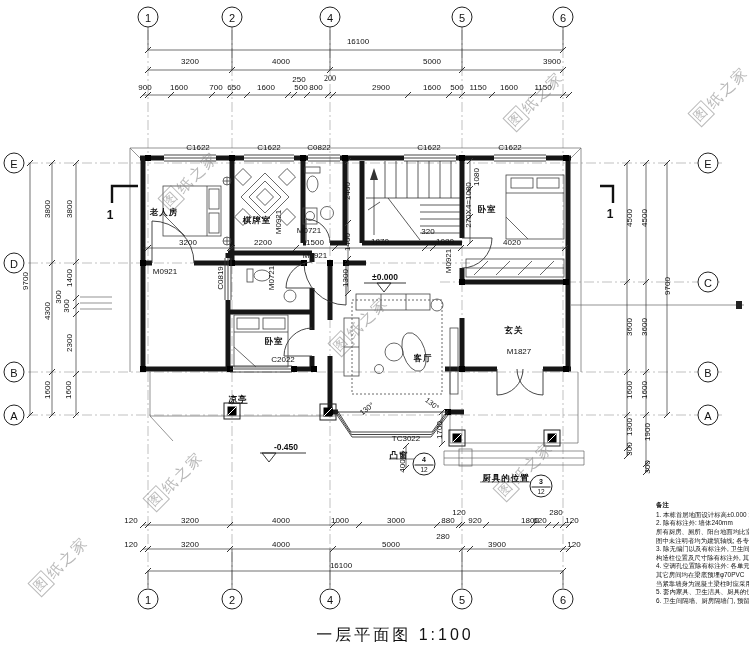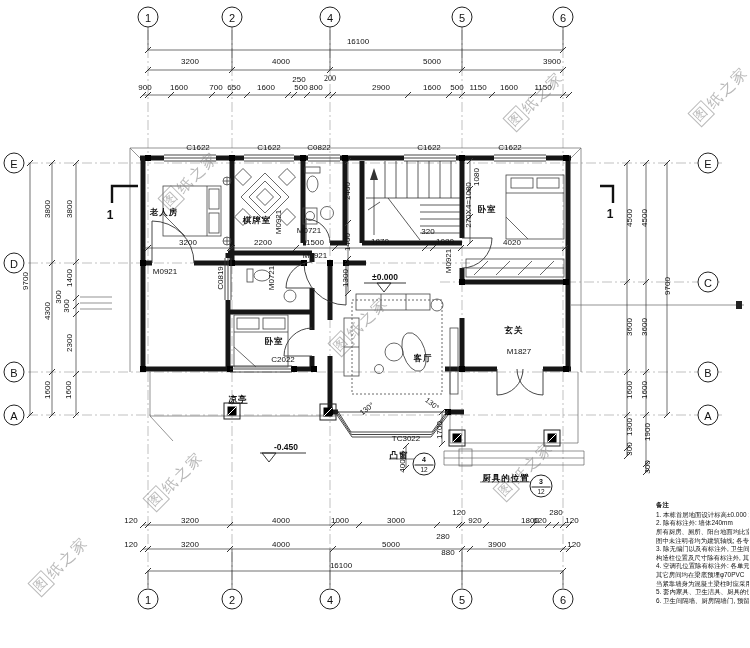--- a/index.html
+++ b/index.html
@@ -386,21 +386,21 @@
       <span class="lab rot" style="left: 645px; top: 390px; transform: translate(-50%, -50%) rotate(-90deg);">1600</span>
       <span class="lab rot" style="left: 630px; top: 427px; transform: translate(-50%, -50%) rotate(-90deg);">1300</span>
       <span class="lab rot" style="left: 630px; top: 449px; transform: translate(-50%, -50%) rotate(-90deg);">300</span>
       <span class="lab rot" style="left: 648px; top: 432px; transform: translate(-50%, -50%) rotate(-90deg);">1900</span>
       <span class="lab rot" style="left: 648px; top: 467px; transform: translate(-50%, -50%) rotate(-90deg);">300</span>
       <span class="lab " style="left: 131px; top: 521px;">120</span>
       <span class="lab " style="left: 190px; top: 521px;">3200</span>
       <span class="lab " style="left: 281px; top: 521px;">4000</span>
       <span class="lab " style="left: 340px; top: 521px;">1000</span>
       <span class="lab " style="left: 396px; top: 521px;">3000</span>
-      <span class="lab " style="left: 448px; top: 521px; margin-top: 32px;">880</span>
+      <span class="lab " style="left: 448px; top: 521px;">880</span>
       <span class="lab " style="left: 459px; top: 513px;">120</span>
       <span class="lab " style="left: 475px; top: 521px;">920</span>
       <span class="lab " style="left: 510px; top: 521px; margin-left: 20px;">1800</span>
       <span class="lab " style="left: 540px; top: 521px;">620</span>
       <span class="lab " style="left: 556px; top: 513px;">280</span>
       <span class="lab " style="left: 572px; top: 521px;">120</span>
       <span class="lab " style="left: 131px; top: 545px;">120</span>
       <span class="lab " style="left: 190px; top: 545px;">3200</span>
       <span class="lab " style="left: 281px; top: 545px;">4000</span>
       <span class="lab " style="left: 391px; top: 545px;">5000</span>
@@ -475,20 +475,24 @@
         <span class="n">4</span>
         <span class="d">12</span>
       </div>
       <div class="det" style="left: 541px; top: 486px;">
         <span class="bar"></span>
         <span class="n">3</span>
         <span class="d">12</span>
       </div>
     </div>
 
+  <div id="title">
+    <span>一层平面图</span>
+    <span>1:100</span>
+  </div>
 
   <div id="notes">
     <div class="nt">备注</div>
     <div id="notes-items">
         <div>1. 本栋首层地面设计标高±0.000 ;</div>
         <div>2. 除有标注外: 墙体240mm</div>
         <div>    所有厨房、厕所、阳台地面均比室</div>
         <div>    图中未注明者均为建筑轴线; 各专</div>
         <div>3. 除无编门以及有标注外, 卫生间门</div>
         <div>    构造柱位置及尺寸除有标注外, 其</div>

